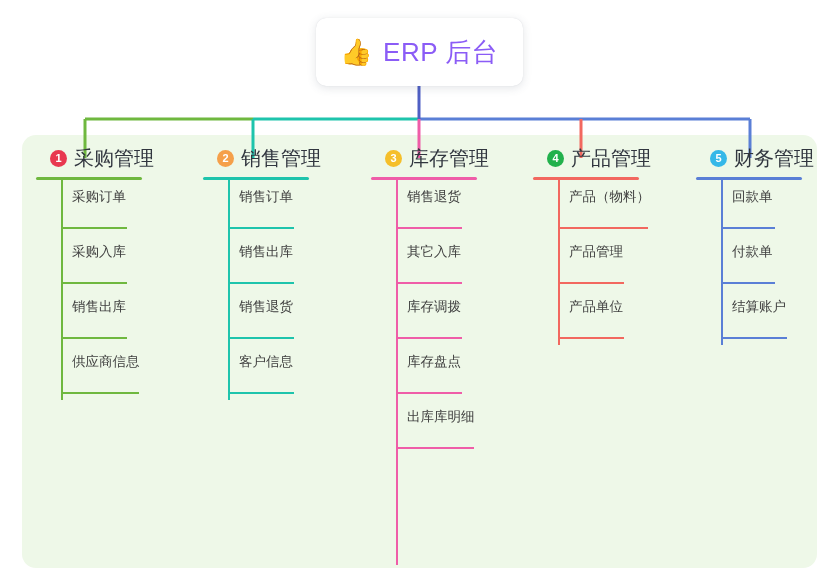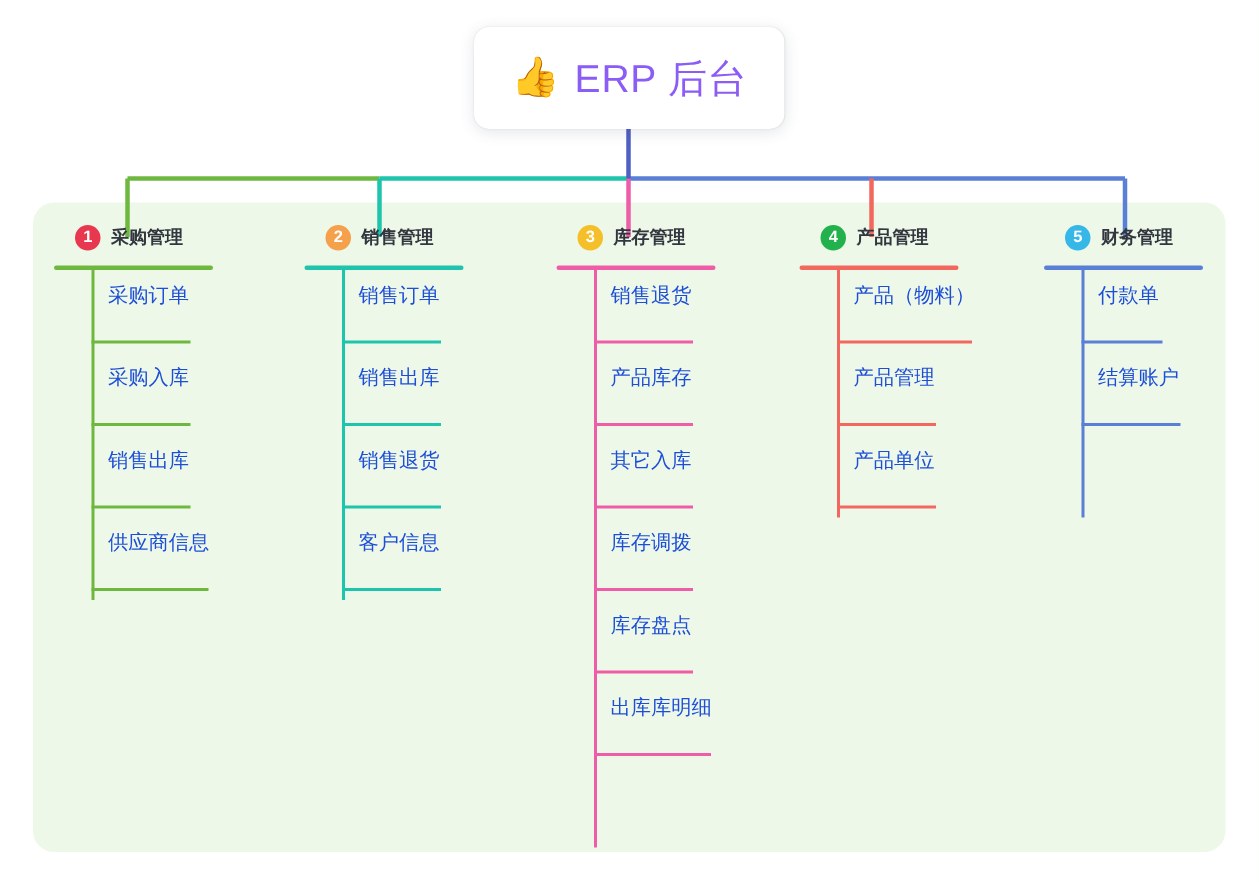--- a/index.html
+++ b/index.html
@@ -97,23 +97,22 @@
     border-radius: 50%;
     color: #ffffff;
     font-size: 11px;
     line-height: 17px;
     text-align: center;
     font-weight: bold;
     flex: 0 0 auto;
     font-family: "Liberation Sans", sans-serif;
   }
   .col-title {
-    font-size: 12px;
+    font-size: 20px;
     color: #31363f;
-    font-weight: bold;
   }
   .col-rule {
     height: 3px;
     margin-top: 7px;
     border-radius: 2px;
   }
 
   .leaves {
     position: relative;
     margin-top: 0;
@@ -126,21 +125,21 @@
   }
   .leaf {
     position: relative;
     height: 55px;
   }
   .leaf-label {
     position: absolute;
     left: 36px;
     top: 8px;
     font-size: 13.5px;
-    color: #1d4ed8;
+    color: #404040;
     white-space: nowrap;
   }
   .leaf-rule {
     position: absolute;
     left: 25px;
     top: 47px;
     width: 86px;
     height: 1.6px;
   }
 </style>
@@ -229,24 +228,20 @@
           <span class="col-title">库存管理</span>
         </div>
         <div class="col-rule" style="background: rgb(239, 93, 168); width: 106px;"></div>
         <div class="leaves">
           <div class="spine" style="background: rgb(239, 93, 168); height: 385px;"></div>
           <div class="leaf">
             <span class="leaf-label">销售退货</span>
             <div class="leaf-rule" style="background: rgb(239, 93, 168); width: 66px;"></div>
           </div>
           <div class="leaf">
-            <span class="leaf-label">产品库存</span>
-            <div class="leaf-rule" style="background: rgb(239, 93, 168); width: 66px;"></div>
-          </div>
-          <div class="leaf">
             <span class="leaf-label">其它入库</span>
             <div class="leaf-rule" style="background: rgb(239, 93, 168); width: 66px;"></div>
           </div>
           <div class="leaf">
             <span class="leaf-label">库存调拨</span>
             <div class="leaf-rule" style="background: rgb(239, 93, 168); width: 66px;"></div>
           </div>
           <div class="leaf">
             <span class="leaf-label">库存盘点</span>
             <div class="leaf-rule" style="background: rgb(239, 93, 168); width: 66px;"></div>
@@ -281,20 +276,24 @@
       </div>
       <div class="column" style="left: 696px;">
         <div class="col-head">
           <span class="badge" style="background: rgb(53, 184, 232);">5</span>
           <span class="col-title">财务管理</span>
         </div>
         <div class="col-rule" style="background: rgb(90, 127, 214); width: 106px;"></div>
         <div class="leaves">
           <div class="spine" style="background: rgb(90, 127, 214); height: 165px;"></div>
           <div class="leaf">
+            <span class="leaf-label">回款单</span>
+            <div class="leaf-rule" style="background: rgb(90, 127, 214); width: 54px;"></div>
+          </div>
+          <div class="leaf">
             <span class="leaf-label">付款单</span>
             <div class="leaf-rule" style="background: rgb(90, 127, 214); width: 54px;"></div>
           </div>
           <div class="leaf">
             <span class="leaf-label">结算账户</span>
             <div class="leaf-rule" style="background: rgb(90, 127, 214); width: 66px;"></div>
           </div>
         </div>
       </div>
     </div>

